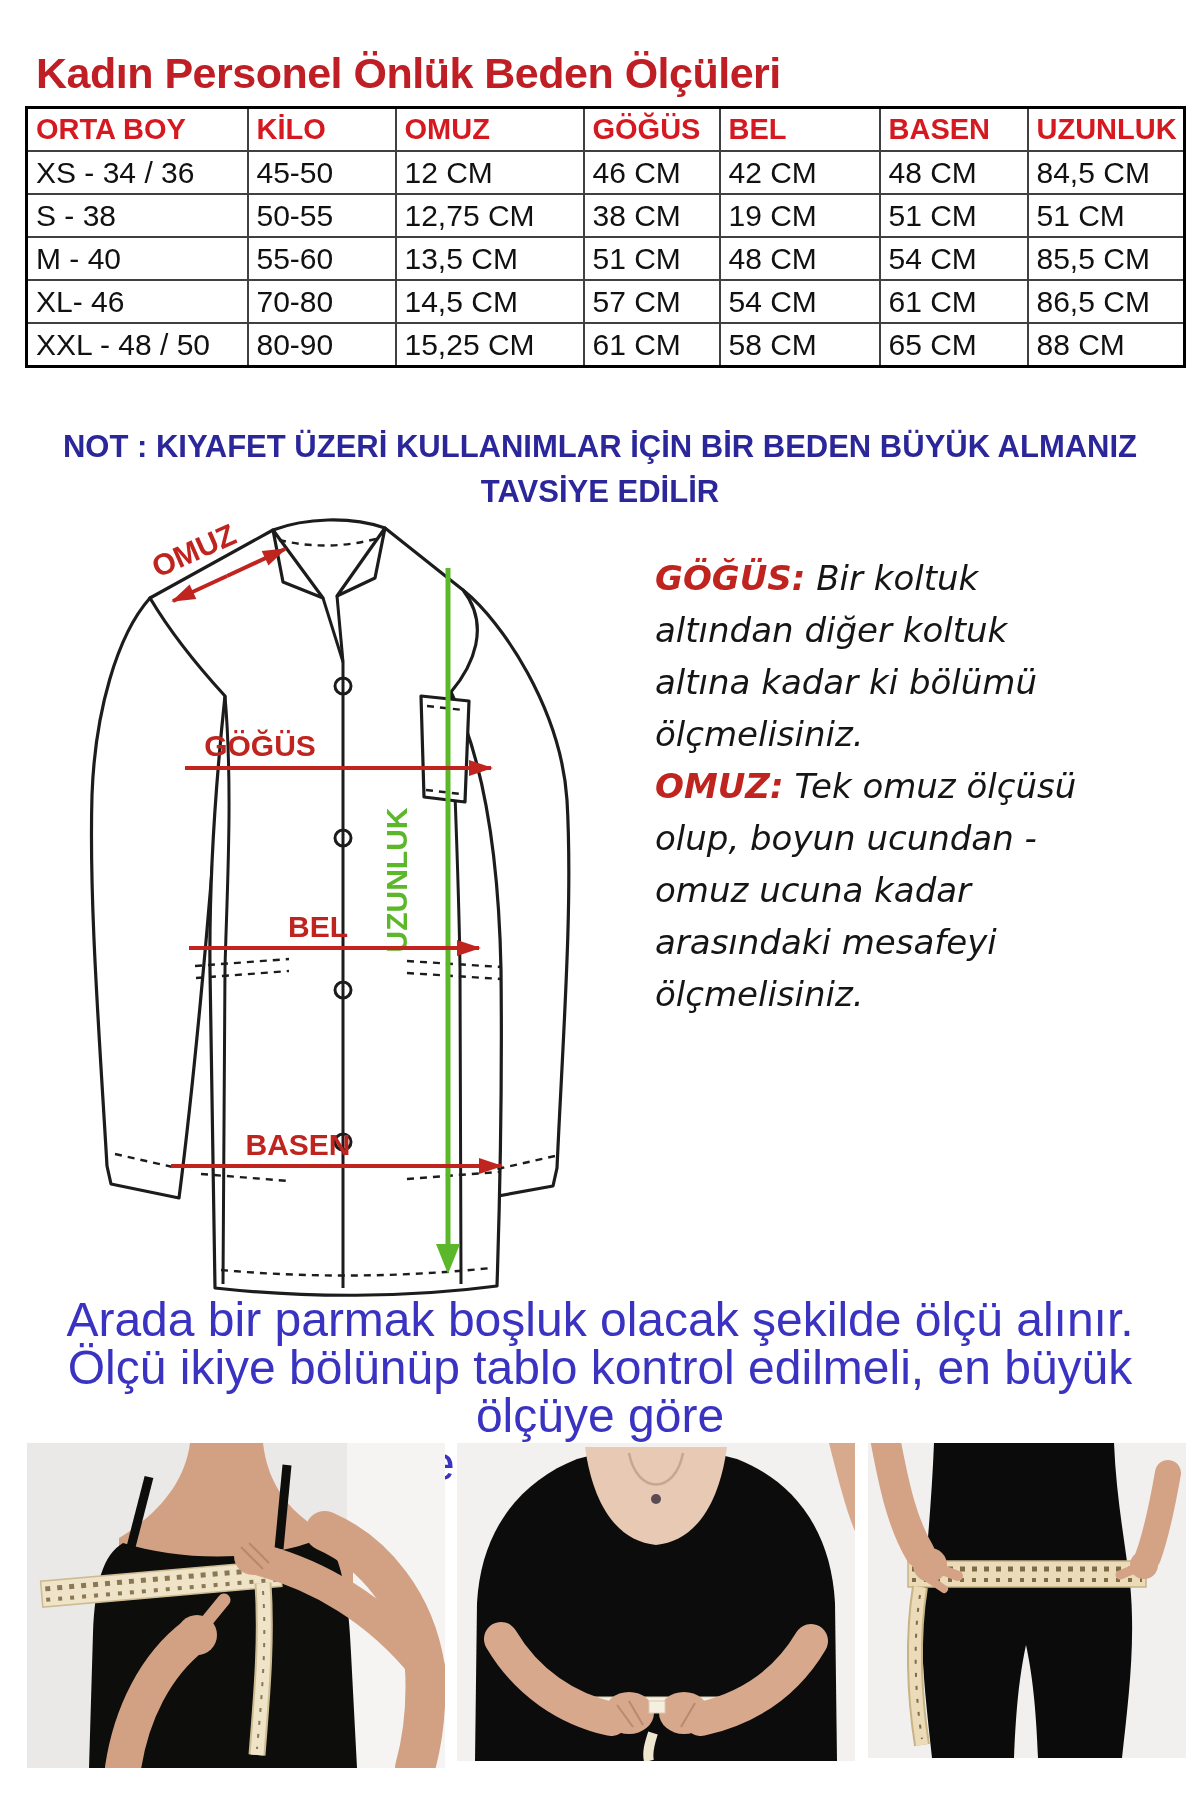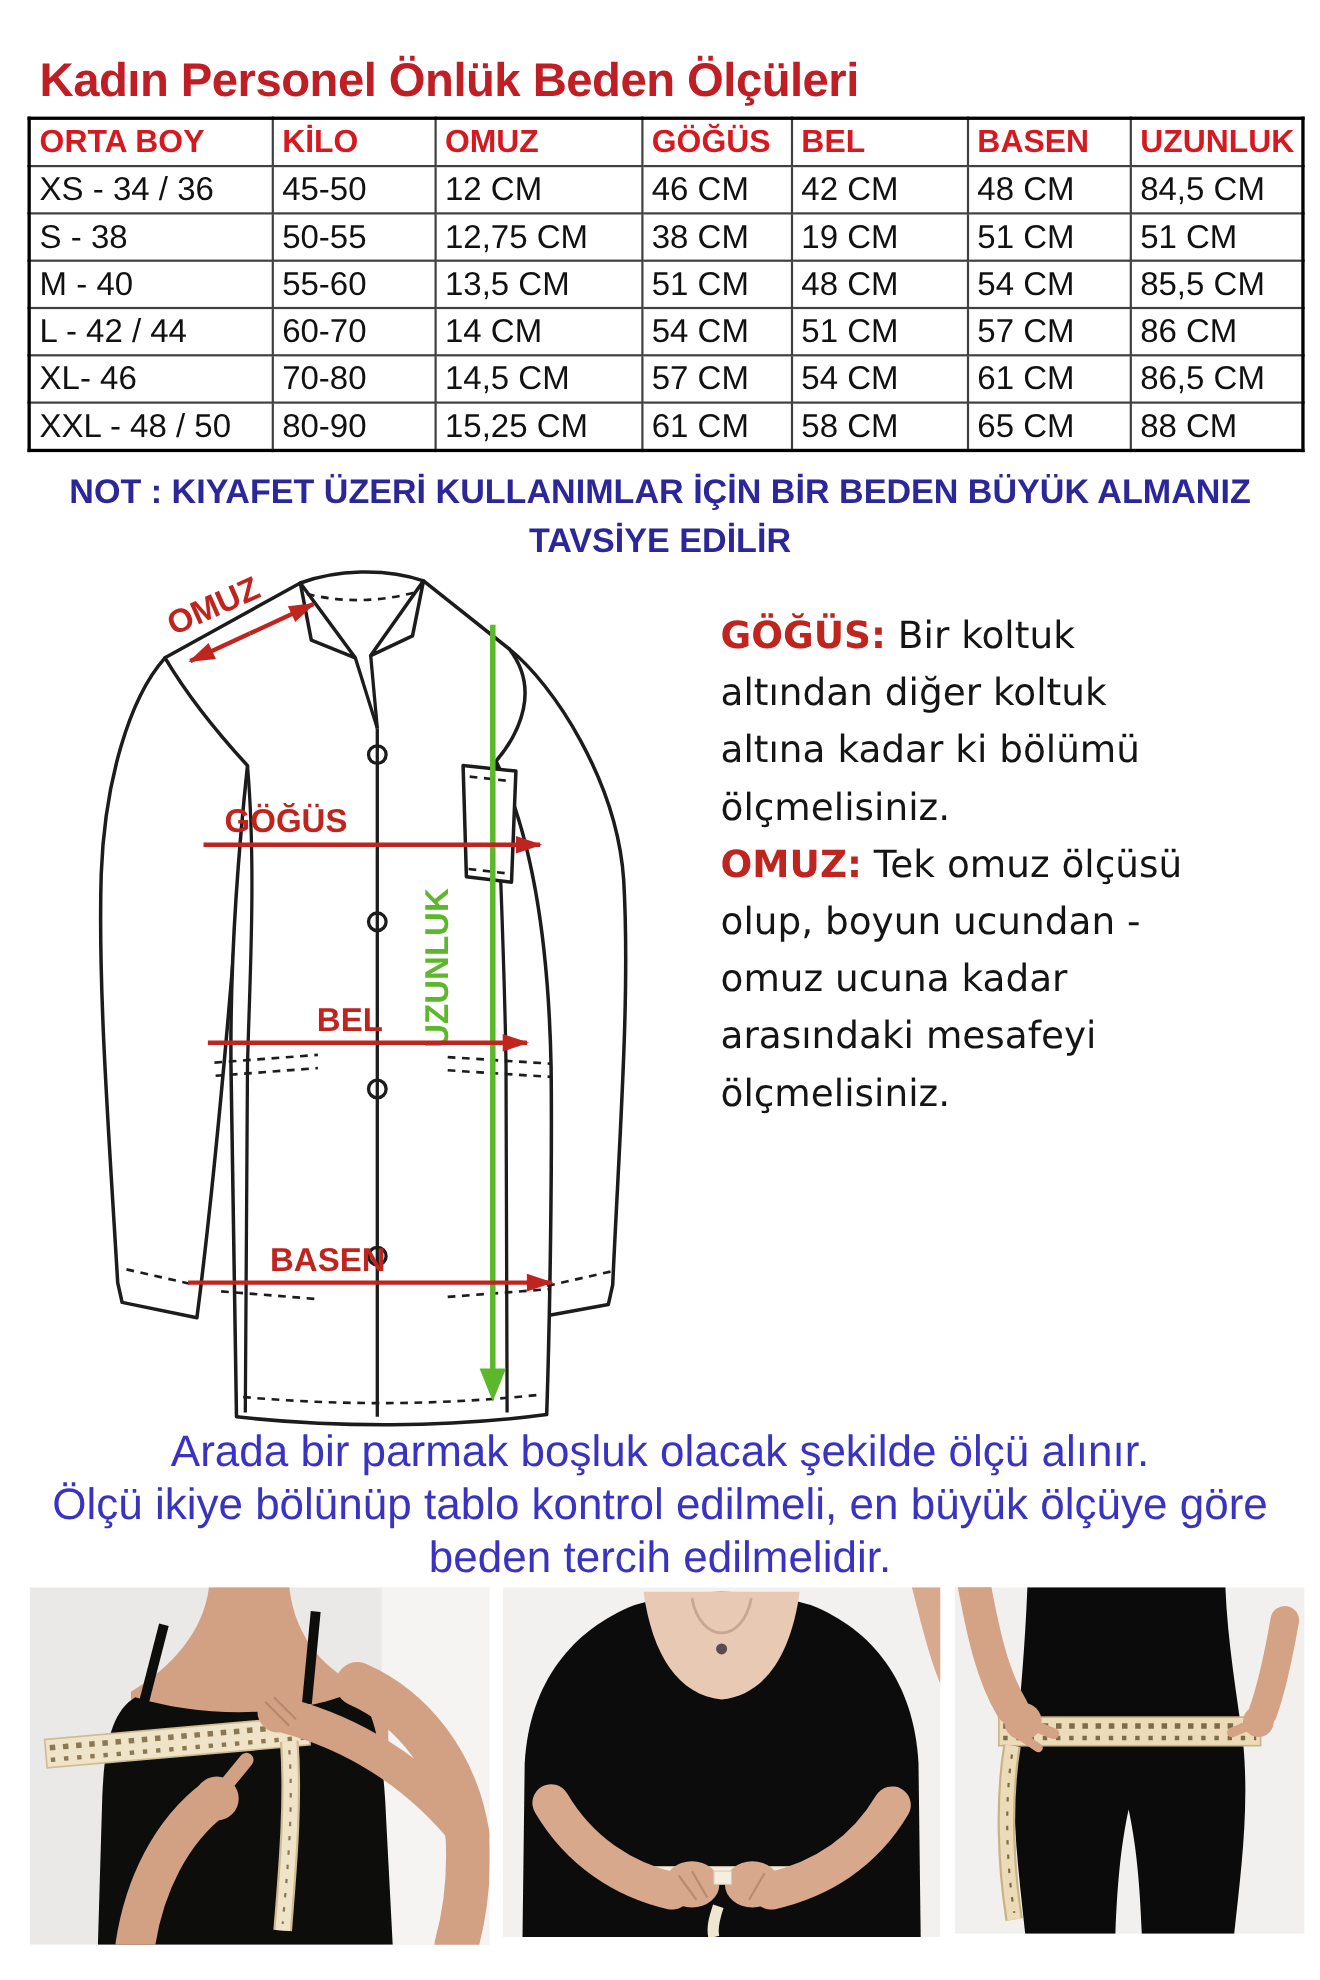--- a/index.html
+++ b/index.html
@@ -45,25 +45,25 @@
     font-family:"Liberation Sans",sans-serif;font-weight:bold;font-size:30px;
     fill:var(--uzunluk-green,#5cb82b);
   }
   .green-line{stroke:var(--uzunluk-green,#5cb82b);stroke-width:5;fill:none;}
   .green-fill{fill:var(--uzunluk-green,#5cb82b);}
   .guide-block{
     position:absolute;left:655px;top:552px;width:450px;
     font-family:"DejaVu Sans", sans-serif;
     font-size:34px;line-height:52px;color:#151515;
   }
-  .guide-item{display:block;}
+  .guide-item{display:block;font-style:italic;}
   .guide-term{color:var(--label-red,#c0241f);font-weight:bold;}
   .footer-block{
     position:absolute;left:0;top:1296px;width:1200px;text-align:center;
-    color:var(--footer-blue,#3a33c2);font-size:40px;line-height:48px;
+    color:var(--footer-blue,#3a33c2);font-size:48px;line-height:48px;
   }
   .photo{position:absolute;top:1443px;}
   .photo svg{display:block;width:100%;height:100%;}
   #photo-chest{left:27px;width:418px;height:325px;}
   #photo-waist{left:457px;width:398px;height:318px;}
   #photo-hips{left:868px;width:318px;height:315px;}
 </style>
 </head>
 <body>
 
@@ -114,29 +114,20 @@
         <tr>
           <td>M - 40</td>
           <td>55-60</td>
           <td>13,5 CM</td>
           <td>51 CM</td>
           <td>48 CM</td>
           <td>54 CM</td>
           <td>85,5 CM</td>
         </tr>
         <tr>
-          <td>L - 42 / 44</td>
-          <td>60-70</td>
-          <td>14 CM</td>
-          <td>54 CM</td>
-          <td>51 CM</td>
-          <td>57 CM</td>
-          <td>86 CM</td>
-        </tr>
-        <tr>
           <td>XL- 46</td>
           <td>70-80</td>
           <td>14,5 CM</td>
           <td>57 CM</td>
           <td>54 CM</td>
           <td>61 CM</td>
           <td>86,5 CM</td>
         </tr>
         <tr>
           <td>XXL - 48 / 50</td>

